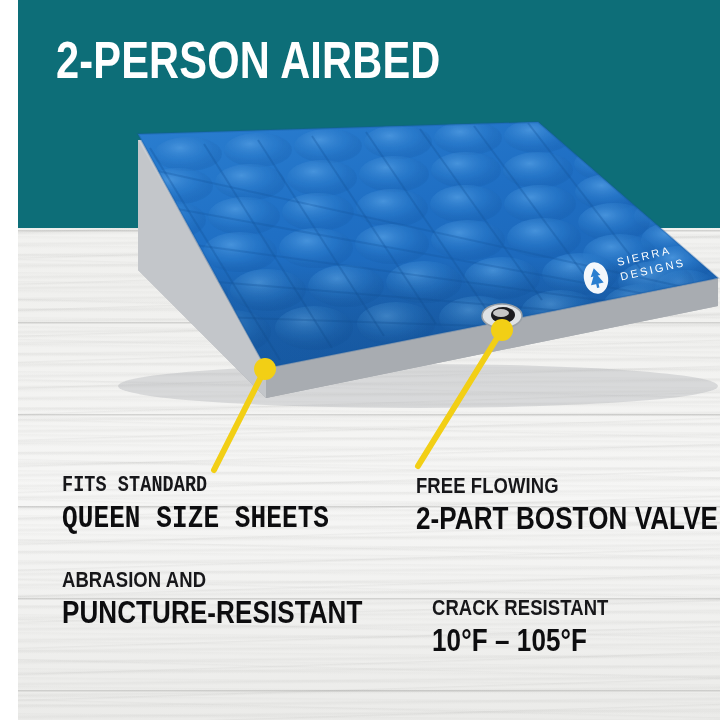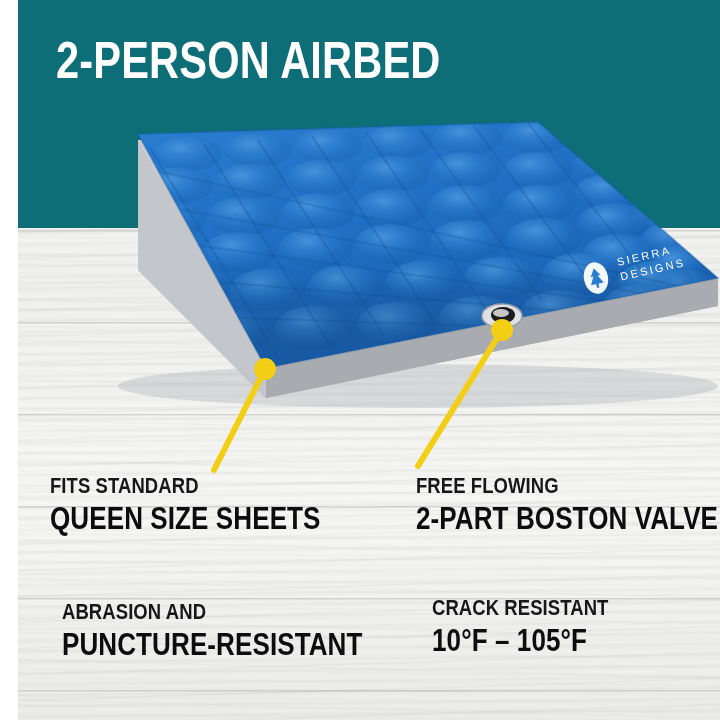--- a/index.html
+++ b/index.html
@@ -122,23 +122,23 @@
     font-size: 31px;
     line-height: 35px;
     font-weight: 700;
     letter-spacing: 0.1px;
     transform: scaleX(0.84);
     transform-origin: left center;
     white-space: nowrap;
     margin-top: 3px;
   }
 
-  #feat-0 { left: 32px;  top: 474px; }
+  #feat-0 { left: 44px;  top: 474px; font-family: Liberation Mono, monospace; }
   #feat-1 { left: 398px; top: 474px; }
-  #feat-2 { left: 44px;  top: 600px; }
+  #feat-2 { left: 44px;  top: 568px; }
   #feat-3 { left: 414px; top: 596px; }
 </style>
 </head>
 <body>
 
 <div id="stage">
 
   <div id="wood-bg"></div>
 
   <div id="header-band">

